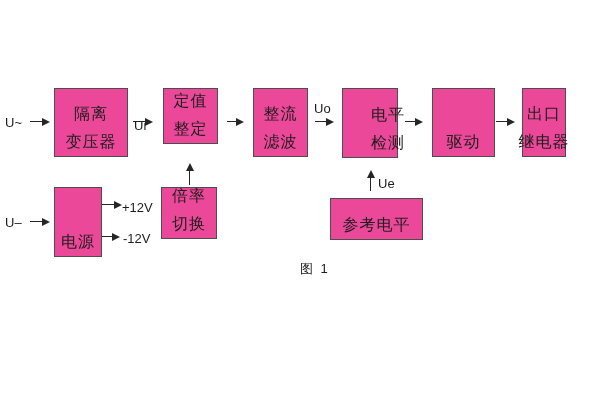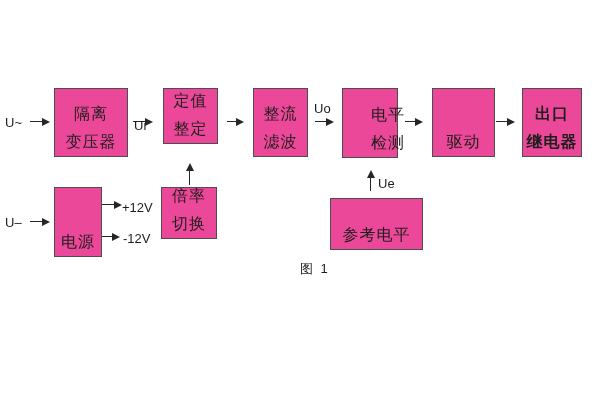--- a/index.html
+++ b/index.html
@@ -99,35 +99,35 @@
 
   <div class="block" style="left:342px; top:88px; width:56px; height:70px;padding-left:36px;">
     <span>电平</span>
     <span>检测</span>
   </div>
 
   <div class="block" style="left:432px; top:88px; width:63px; height:69px;">
     <span>驱动</span>
   </div>
 
-  <div class="block" style="left:522px; top:88px; width:60px; height:69px;font-weight:bold;">
+  <div class="block" style="left:522px; top:88px; width:44px; height:69px;">
     <span>出口</span>
     <span>继电器</span>
   </div>
 
   <div class="block" style="left:54px; top:187px; width:48px; height:70px;">
     <span>电源</span>
   </div>
 
   <div class="block" style="left:161px; top:187px; width:56px; height:52px;">
     <span>倍率</span>
     <span>切换</span>
   </div>
 
-  <div class="block" style="left:330px; top:198px; width:93px; height:52px;">
+  <div class="block" style="left:330px; top:198px; width:93px; height:42px;">
     <span>参考电平</span>
   </div>
 
   <div class="arrow-r" style="left:30px;  top:121px; width:12px;"></div>
   <div class="arrow-r" style="left:133px; top:121px; width:12px;"></div>
   <div class="arrow-r" style="left:227px; top:121px; width:9px;"></div>
   <div class="arrow-r" style="left:315px; top:121px; width:11px;"></div>
   <div class="arrow-r" style="left:405px; top:121px; width:10px;"></div>
   <div class="arrow-r" style="left:496px; top:121px; width:11px;"></div>
 

